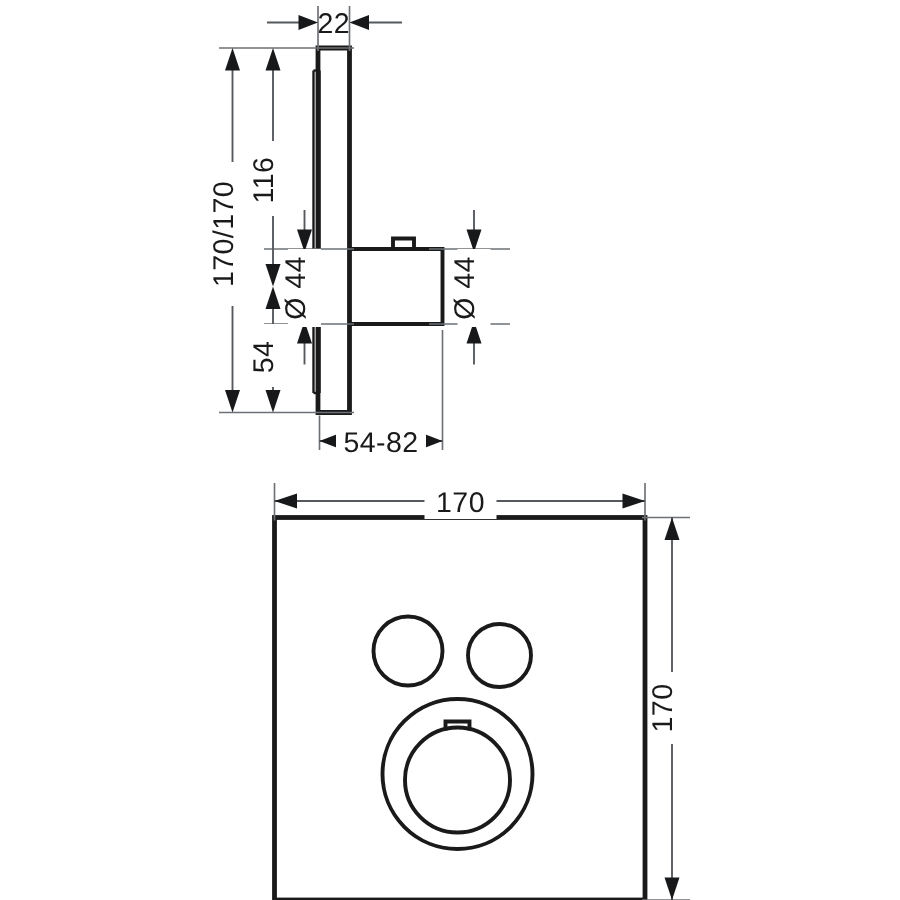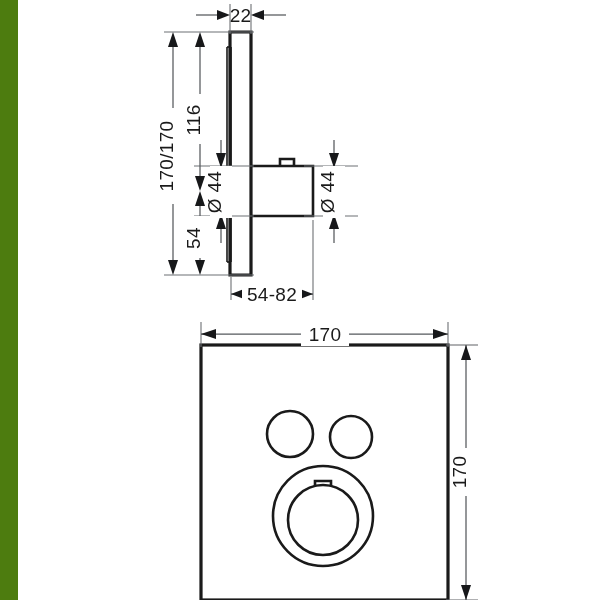--- a/index.html
+++ b/index.html
@@ -10,22 +10,21 @@
   body {
     width: 600px;
     height: 600px;
     font-family: "Liberation Sans", sans-serif;
     overflow: hidden;
   }
   #drawing-root {
     position: relative;
     width: 524px;
     height: 600px;
-    background: #4d7c0f;
-    padding-left: 18px;
+    background: #22c55e;
   }
   svg.tech-drawing {
     display: block;
     width: 600px;
     height: 600px;
   }
   .dim-text {
     font-family: "Liberation Sans", sans-serif;
     font-size: 19px;
     fill: #1a1a1a;

